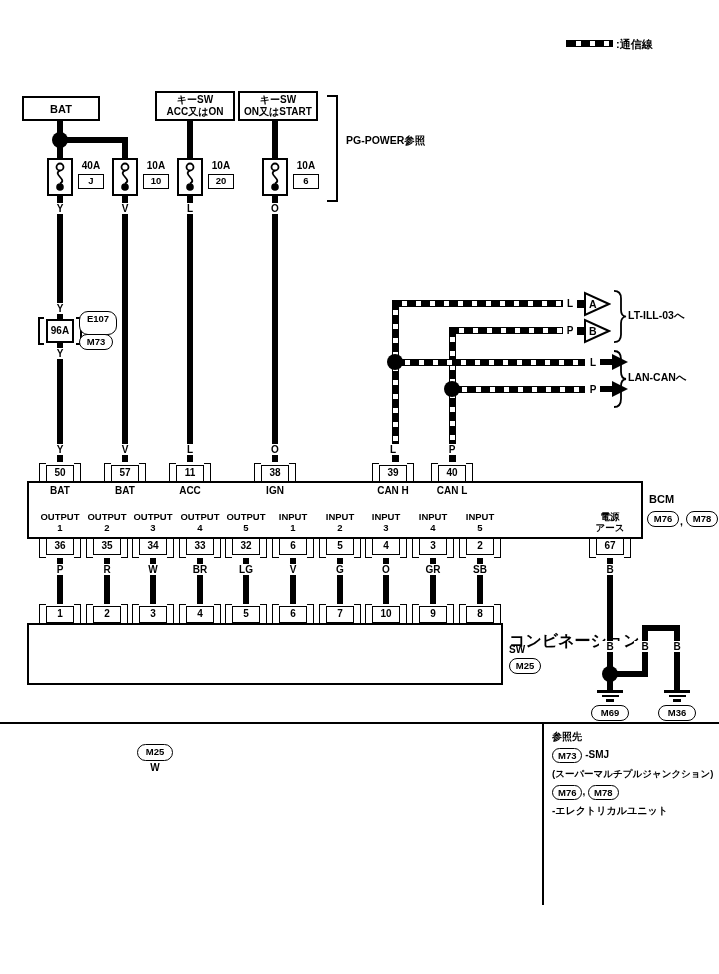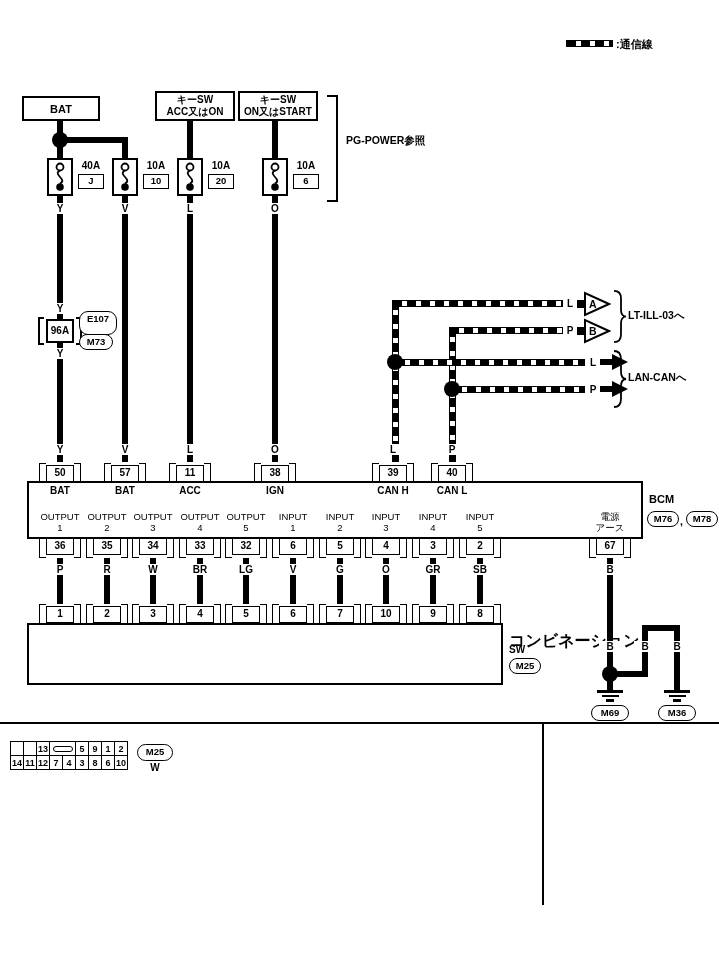--- a/index.html
+++ b/index.html
@@ -12,21 +12,21 @@
 .bigbox{position:absolute;border:2px solid #000;background:#fff}
 
 .wv{position:absolute;width:6px;background:#000}
 .wh{position:absolute;height:6px;background:#000}
 .cv{position:absolute;width:7px;border:1px solid #000;background:repeating-linear-gradient(180deg,#000 0 9px,#fff 9px 14px)}
 .ch{position:absolute;height:7px;border:1px solid #000;background:repeating-linear-gradient(90deg,#000 0 9px,#fff 9px 14px)}
 .dot{position:absolute;width:16px;height:16px;border-radius:50%;background:#000}
 
 .wl{position:absolute;background:#fff;font-weight:bold;font-size:10px;line-height:11px;text-align:center}
 .tlabel{position:absolute;width:48px;text-align:center;font-weight:bold;font-size:10px}
-.dlabel{position:absolute;width:52px;text-align:center;font-weight:normal;font-size:9.5px;line-height:10.5px}
+.dlabel{position:absolute;width:52px;text-align:center;font-weight:bold;font-size:9.5px;line-height:10.5px}
 .txt{position:absolute;font-weight:bold;font-size:10.5px;white-space:nowrap}
 
 .pin{position:absolute;width:44px;height:20px}
 .pin .n{position:absolute;left:8px;width:28px;height:17px;border:1.5px solid #000;background:#fff;font-weight:bold;font-size:10px;line-height:14px;text-align:center}
 .pin.t .n{top:3px}
 .pin.t::before{content:"";position:absolute;left:1px;top:1px;width:6px;height:18px;border-left:1.5px solid #000;border-top:1.5px solid #000}
 .pin.t::after{content:"";position:absolute;right:1px;top:1px;width:6px;height:18px;border-right:1.5px solid #000;border-top:1.5px solid #000}
 .pin.b .n{top:0}
 .pin.b::before{content:"";position:absolute;left:1px;top:1px;width:6px;height:18px;border-left:1.5px solid #000;border-bottom:1.5px solid #000}
 .pin.b::after{content:"";position:absolute;right:1px;top:1px;width:6px;height:18px;border-right:1.5px solid #000;border-bottom:1.5px solid #000}
@@ -424,44 +424,24 @@
   <div class="gnd" style="left:664px;top:690px">
       <div></div>
       <div></div>
       <div></div>
     </div>
   <div class="oval" style="left:658px;top:705px;width:38px;height:16px;line-height:13px">M36</div>
 
   <div class="abs" style="left:0;top:722px;width:719px;height:2px;background:#000"></div>
   <div class="abs" style="left:542px;top:722px;width:2px;height:183px;background:#000"></div>
 
-  <table class="conn" style="left:10px;top:741px">
-    <tbody>
-        <tr>
-      <td></td>
-      <td></td>
-      <td>13</td>
-      <td colspan="2">
-            <div class="slot"></div>
-          </td>
-      <td>5</td>
-      <td>9</td>
-      <td>1</td>
-      <td>2</td>
-    </tr>
-    <tr>
-      <td>14</td>
-      <td>11</td>
-      <td>12</td>
-      <td>7</td>
-      <td>4</td>
-      <td>3</td>
-      <td>8</td>
-      <td>6</td>
-      <td>10</td>
-    </tr>
-  </tbody>
-    </table>
   <div class="oval" style="left:137px;top:744px;width:36px;height:17px;line-height:14px">M25</div>
   <div class="wl" style="left:137px;top:762px;width:36px">W</div>
 
+  <div class="refblock" style="left:552px;top:729px;width:165px">
+    <div>参照先</div>
+    <div><span class="ioval">M73</span> <span>-SMJ</span></div>
+    <div style="font-size:9.5px">(スーパーマルチプルジャンクション)</div>
+    <div><span class="ioval">M76</span><span>,</span> <span class="ioval">M78</span></div>
+    <div>-エレクトリカルユニット</div>
+  </div>
 
 </div>
 
 </body></html>

